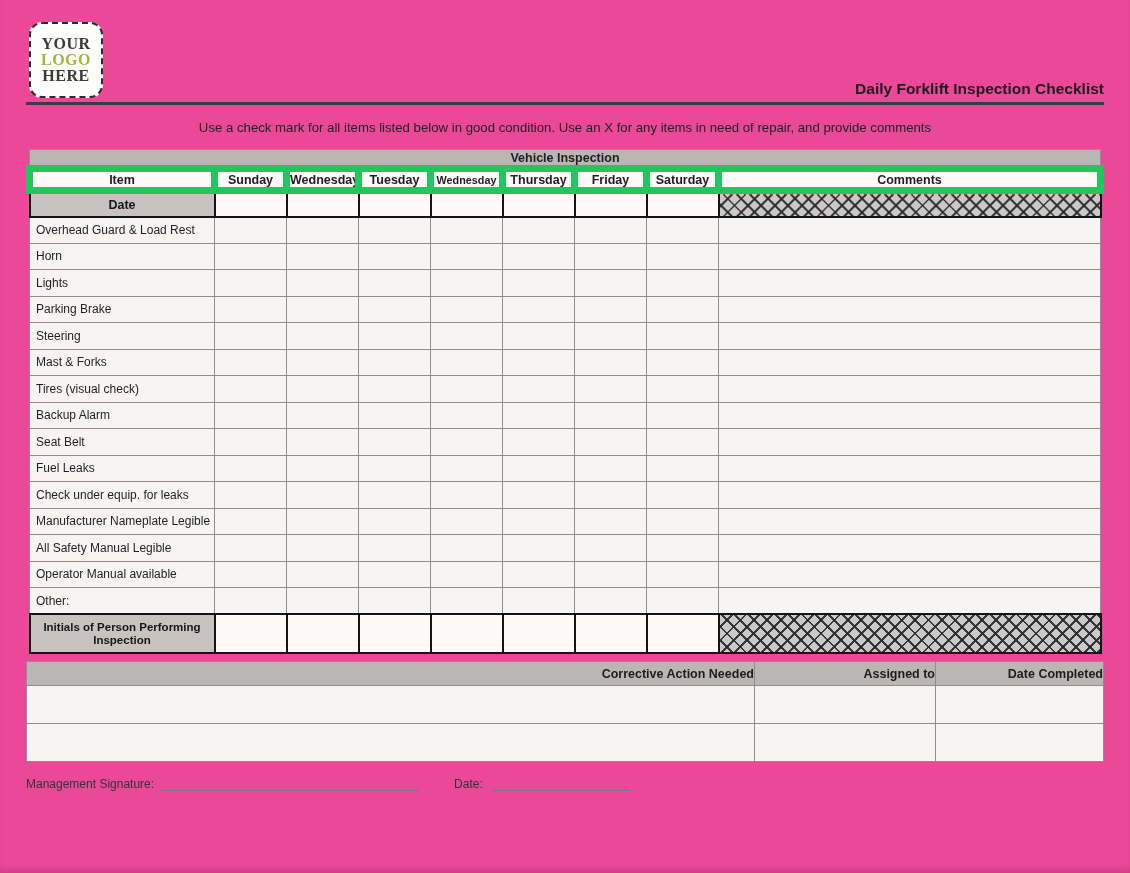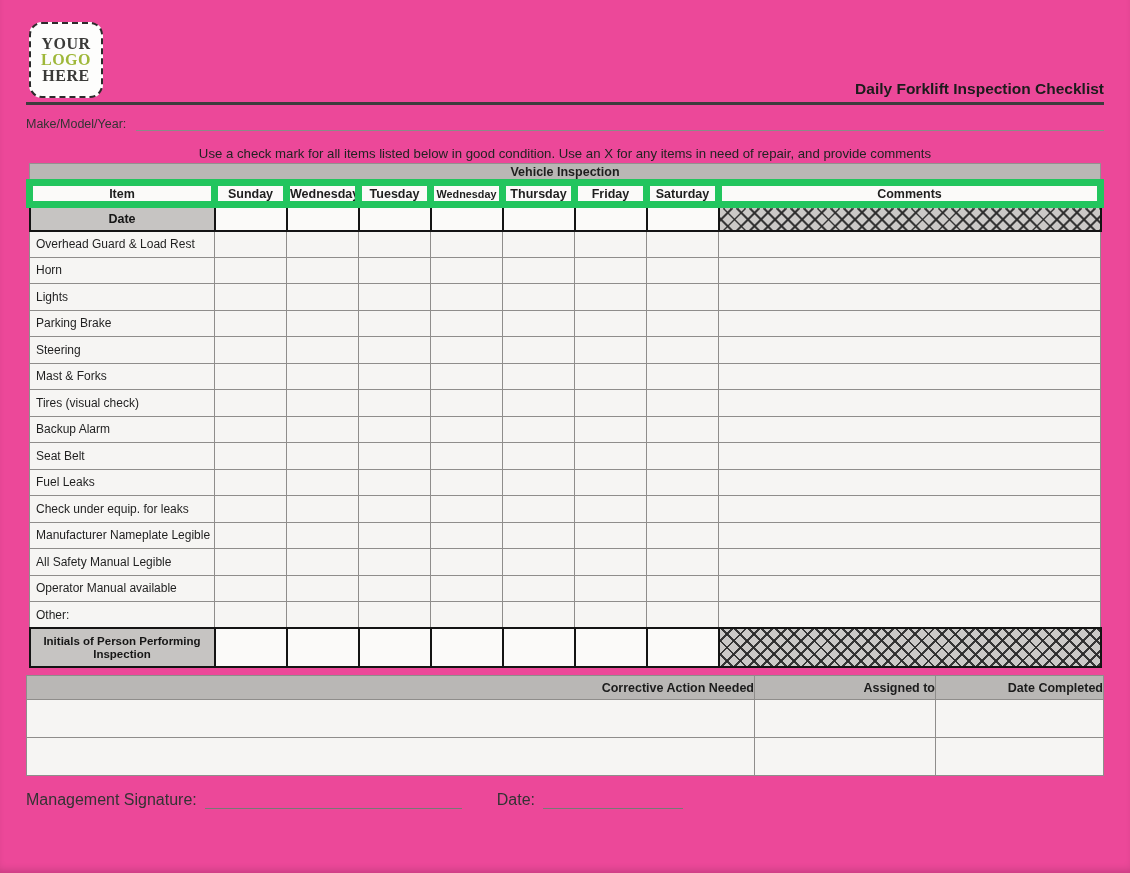--- a/index.html
+++ b/index.html
@@ -49,21 +49,21 @@
   }
 
   
   .instruction {
     text-align: center; margin-top: 15px;
     font-size: 13.2px; color: #222;
   }
 
   
   table { border-collapse: collapse; table-layout: fixed; width: 1078px; }
-  .vtable { margin-top: 2px; }
+  .vtable { margin-top: 14px; }
   .vtable col.c-item { width: 185px; }
   .vtable col.c-day  { width: 72px; }
   .vtable col.c-com  { width: auto; }
 
   .vi-bar th {
     background: #b9b7b5;
     border: 1px solid #93918f;
     height: 19px;
     font-size: 12.5px; font-weight: bold; color: #1e1e1e;
     text-align: center;
@@ -110,21 +110,21 @@
   .ctable col.c-date { width: auto; }
   .ctable th {
     background: #b9b7b5;
     border: 1px solid #8f8d8b;
     height: 24px;
     font-size: 12.5px; font-weight: bold; color: #1c1c1c; text-align: right;
   }
   .ctable td { border: 1px solid #8f8d8b; background: #f6f5f3; height: 38px; }
 
   
-  .sig-row { display: flex; align-items: flex-end; margin-top: 15px; font-size: 16px; color: #333; }
+  .sig-row { display: flex; align-items: flex-end; margin-top: 15px; font-size: 12px; color: #333; }
   .sig-label { white-space: nowrap; }
   .sig-line {
     border-bottom: 1px solid #787876;
     height: 14px;
   }
   .sig-line.mgmt { width: 257px; margin-left: 8px; }
   .date-label { margin-left: 35px; }
   .sig-line.date { width: 140px; margin-left: 8px; }
 </style>
 </head>
@@ -136,24 +136,20 @@
     <div class="header">
       <div class="logo-box">
         <span class="logo-line1">YOUR</span>
         <span class="logo-line2">LOGO</span>
         <span class="logo-line3">HERE</span>
       </div>
       <div class="doc-title">Daily Forklift Inspection Checklist</div>
     </div>
     <div class="rule"></div>
 
-    <div class="mmy-row">
-      <span class="mmy-label">Make/Model/Year:</span>
-      <span class="fill-line"></span>
-    </div>
 
     <div class="instruction">Use a check mark for all items listed below in good condition. Use an X for any items in need of repair, and provide comments</div>
 
     <table class="vtable">
       <colgroup>
         <col class="c-item">
           <col class="c-day">
           <col class="c-day">
           <col class="c-day">
           <col class="c-day">

